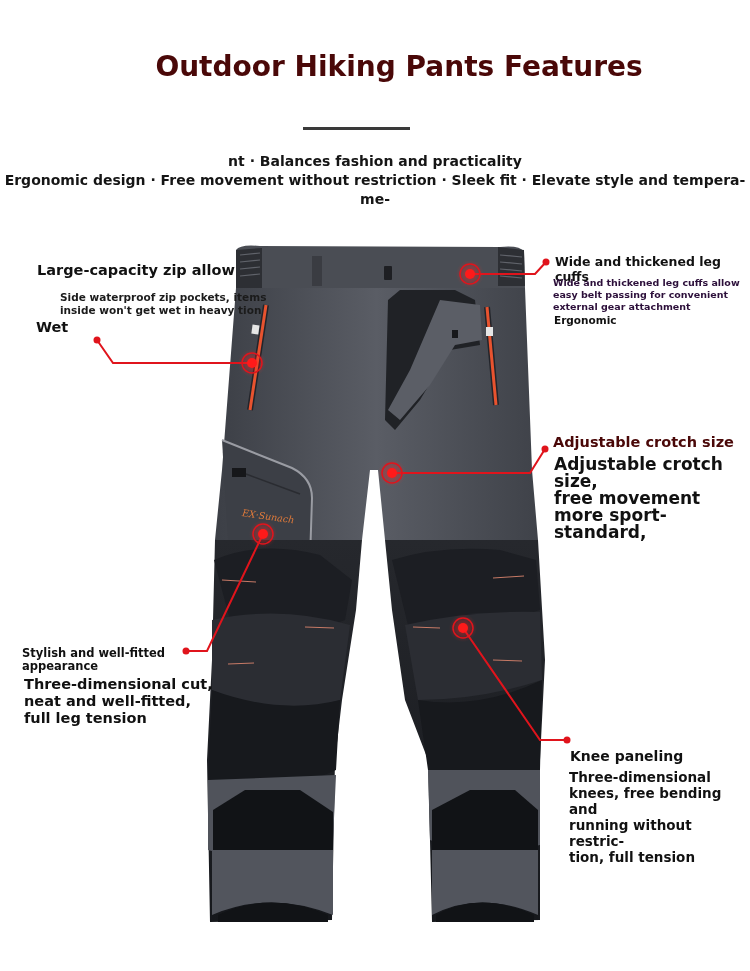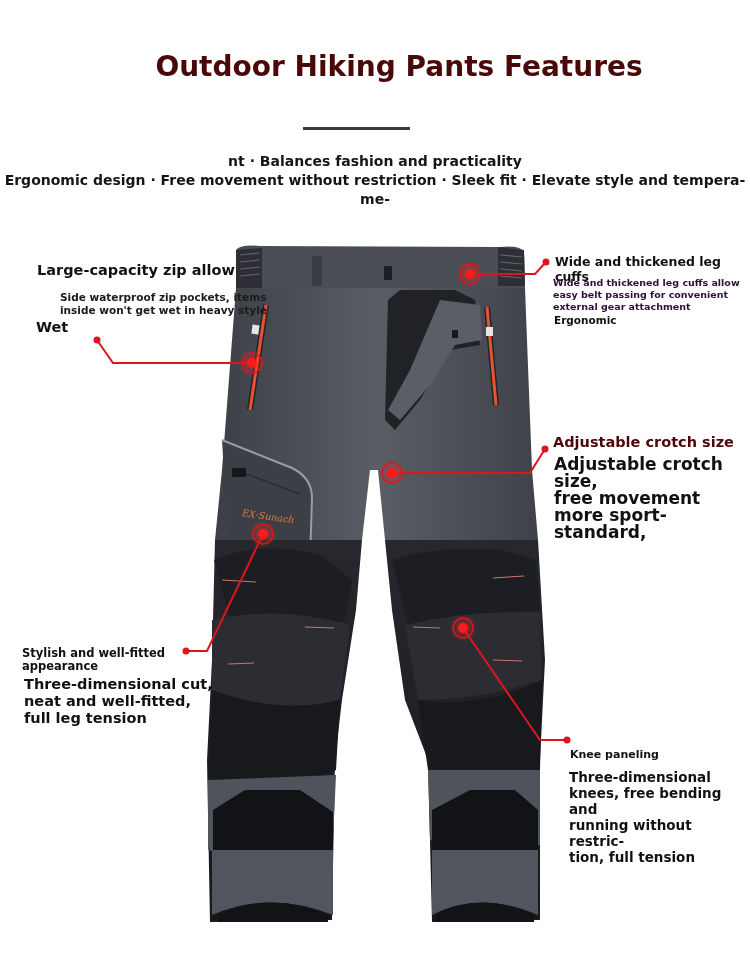--- a/index.html
+++ b/index.html
@@ -35,21 +35,21 @@
     #c2-title { left: 555px; top: 254px; font-size: 12.5px; }
     #c2-desc  { left: 553px; top: 277px; font-size: 9.5px; line-height: 12px; }
     #c2-extra { left: 554px; top: 314px; font-size: 10.5px; }
 
     #c3-title { left: 553px; top: 434px; font-size: 14.5px; }
     #c3-desc  { left: 554px; top: 456px; font-size: 17px; line-height: 17px; }
 
     #c4-title { left: 22px; top: 647px; font-size: 11.5px; line-height: 13px; width: 160px; }
     #c4-desc  { left: 24px; top: 676px; font-size: 14.5px; line-height: 17px; }
 
-    #c5-title { left: 570px; top: 748px; font-size: 11px; text-align: right; }
+    #c5-title { left: 570px; top: 748px; font-size: 14px; text-align: right; }
     #c5-desc  { left: 569px; top: 769px; font-size: 13.5px; line-height: 16px; }
   </style>
 </head>
 <body>
 
 <div class="title">Outdoor Hiking Pants Features</div>
 <div class="title-rule"></div>
 <div class="subtitle">
   <div>nt · Balances fashion and practicality</div>
   <div>Ergonomic design · Free movement without restriction · Sleek fit · Elevate style and tempera­me-</div>
@@ -188,21 +188,21 @@
         <circle r="14" fill="url(#glow)"></circle>
         <circle r="10" fill="none" stroke="#e0141c" stroke-width="1.5"></circle>
         <circle r="5" fill="#ff1a1a"></circle>
       </g>
   </g>
 </svg>
 
 <div class="callout h" id="c1-title">Large-capacity zip allow</div>
 <div class="callout d-dark" id="c1-desc">
   <div>Side waterproof zip pockets, items</div>
-  <div>inside won't get wet in heavy style</div>
+  <div>inside won't get wet in heavy tion</div>
 </div>
 <div class="callout h" id="c1-extra">Wet</div>
 
 <div class="callout h" id="c2-title">Wide and thickened leg cuffs</div>
 <div class="callout d-purple" id="c2-desc">
   <div>Wide and thickened leg cuffs allow</div>
   <div>easy belt passing for convenient</div>
   <div>external gear attachment</div>
 </div>
 <div class="callout h" id="c2-extra">Ergonomic</div>

